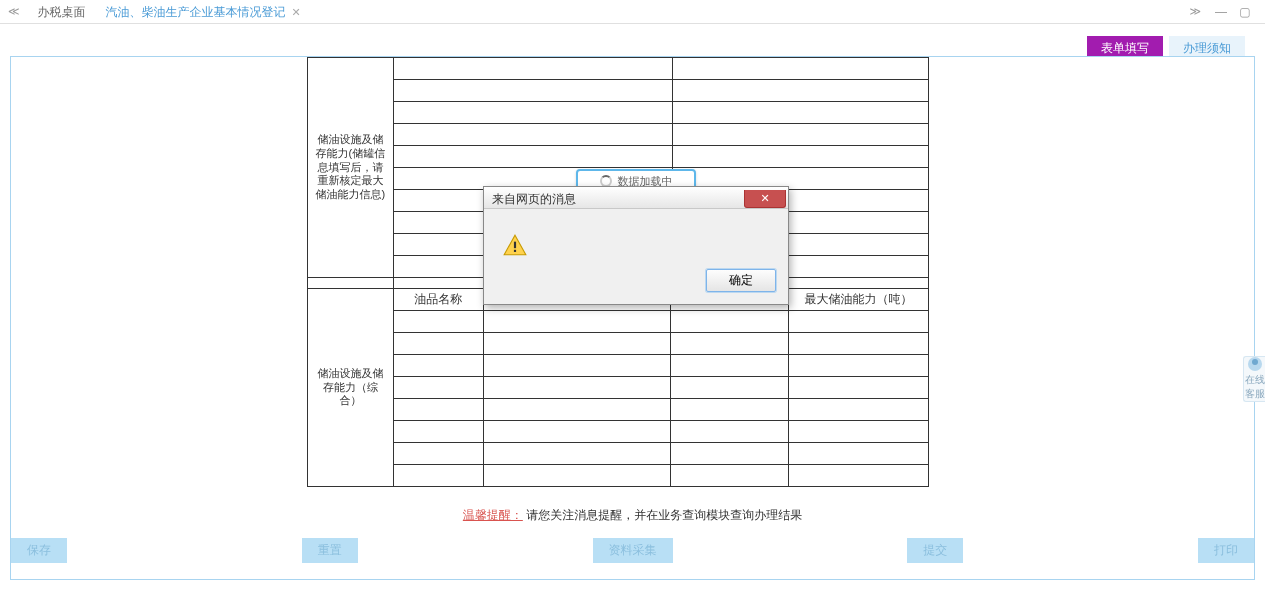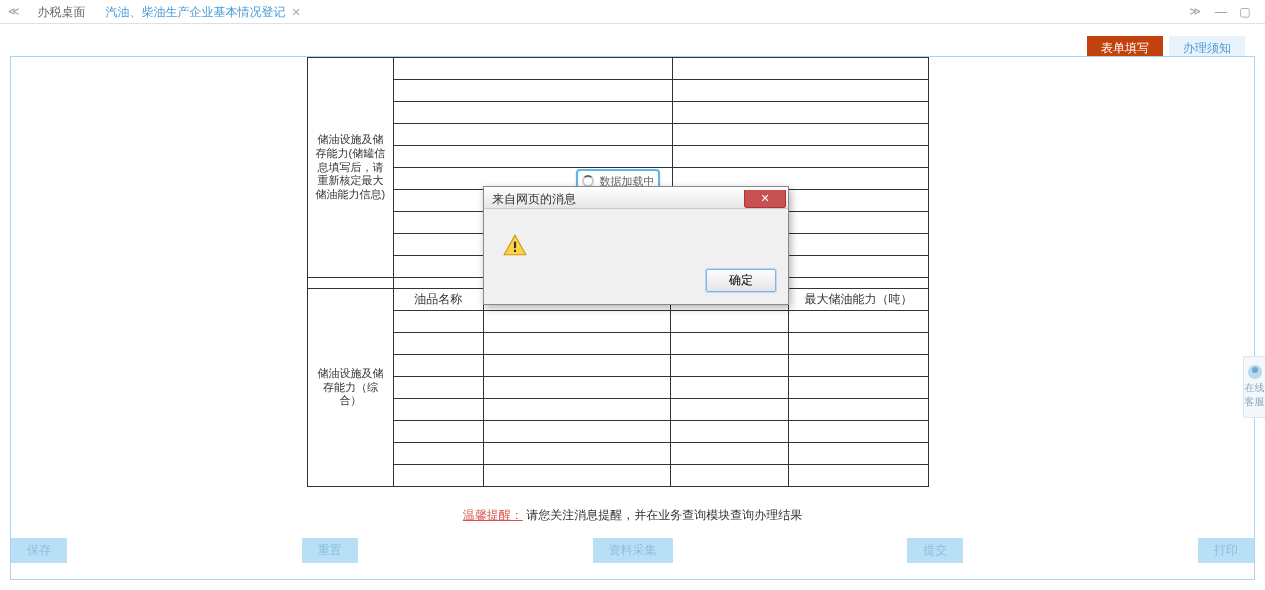--- a/index.html
+++ b/index.html
@@ -11,21 +11,21 @@
 .top-bar .tab { padding: 0 10px; height: 24px; line-height: 24px; color: #666; cursor: pointer; display: flex; align-items: center; }
 .top-bar .tab.active { color: #4a9bd6; }
 .top-bar .tab .close { margin-left: 6px; color: #aaa; font-size: 11px; }
 .top-bar .spacer { flex: 1; }
 .top-bar .chev-right { color: #999; font-size: 11px; margin-right: 8px; cursor: pointer; }
 .top-bar .win-btn { width: 24px; height: 24px; display: flex; align-items: center; justify-content: center; color: #999; cursor: pointer; }
 
 
 .action-bar { position: absolute; top: 36px; right: 20px; display: flex; gap: 6px; }
 .action-bar .btn { padding: 4px 14px; font-size: 12px; cursor: pointer; border: none; }
-.action-bar .btn-primary { background: #c2410c; color: #fff; }
+.action-bar .btn-primary { background: #a21caf; color: #fff; }
 .action-bar .btn-plain { background: #e8f3fb; color: #4a9bd6; }
 
 
 .content-frame { position: absolute; top: 56px; left: 10px; right: 10px; bottom: 10px; border: 1px solid #a8d4f0; background: #fff; overflow: hidden; }
 
 
 .table-wrap { position: absolute; top: 0; left: 296px; right: 330px; }
 .data-table { border-collapse: collapse; width: 622px; }
 .data-table td { border: 1px solid #333; height: 22px; font-size: 12px; padding: 0 4px; background: #fff; }
 .data-table .row-head { text-align: center; font-size: 11px; line-height: 1.25; width: 86px; background: #fff; margin-top: 26px; }
@@ -44,36 +44,36 @@
 .gap-row td { border-left: 1px solid #333; border-right: 1px solid #333; border-top: none; border-bottom: none; height: 10px; }
 
 
 .footer { position: absolute; bottom: 16px; left: 0; right: 0; text-align: center; }
 .footer .tip-label { color: #d9534f; text-decoration: underline; }
 .footer .tip-text { color: #333; }
 .footer .btn-row { margin-top: 14px; display: flex; justify-content: space-between; gap: 8px; }
 .footer .fbtn { background: #b8dff5; color: #8bbfde; border: none; padding: 4px 16px; font-size: 12px; cursor: pointer; min-width: 48px; }
 
 
-.loading-pill { position: absolute; top: 169px; left: 576px; width: 84px; height: 24px; border: 2px solid #5eb7ea; border-radius: 4px; background: #fff; display: flex; align-items: center; justify-content: center; font-size: 11px; color: #666; z-index: 5; box-shadow: 0 1px 3px rgba(0,0,0,0.15); overflow: hidden; }
+.loading-pill { position: absolute; top: 169px; left: 576px; width: 120px; height: 24px; border: 2px solid #5eb7ea; border-radius: 4px; background: #fff; display: flex; align-items: center; justify-content: center; font-size: 11px; color: #666; z-index: 5; box-shadow: 0 1px 3px rgba(0,0,0,0.15); overflow: hidden; }
 .loading-pill .spin { width: 12px; height: 12px; border: 2px solid #ccc; border-top-color: #666; border-radius: 50%; margin-right: 6px; }
 
 
 .dialog { position: absolute; top: 186px; left: 483px; width: 306px; background: #f0f0f0; border: 1px solid #888; box-shadow: 2px 3px 8px rgba(0,0,0,0.3); z-index: 10; }
 .dialog .titlebar { height: 22px; background: linear-gradient(#fff,#e6e6e6); border-bottom: 1px solid #c8c8c8; display: flex; align-items: flex-end; padding: 0 0 0 8px; font-size: 12px; color: #333; }
 .dialog .titlebar .spacer { flex: 1; }
 .dialog .titlebar .close-btn { width: 42px; height: 18px; margin-right: 2px; background: #c75050; color: #fff; border-radius: 0 0 3px 3px; display: flex; align-items: center; justify-content: center; font-size: 11px; cursor: pointer; border: 1px solid #a33; border-top: none; }
 .dialog .body { padding: 24px 18px 10px; display: flex; align-items: center; }
 .dialog .body .warn-icon { width: 26px; height: 26px; flex-shrink: 0; margin-right: 14px; }
 .dialog .body .msg { font-size: 12px; color: #333; }
 .dialog .btn-row { padding: 0 12px 12px; display: flex; justify-content: flex-end; }
 .dialog .ok-btn { padding: 2px 22px; background: linear-gradient(#fdfdfd,#e5e5e5); border: 1px solid #7eb4ea; border-radius: 2px; font-size: 12px; cursor: pointer; box-shadow: 0 0 0 1px #bcd8f0; }
 
 
-.side-help { position: absolute; right: 0; top: 356px; width: 22px; background: #f4f8fb; border: 1px solid #d7e7f2; border-right: none; border-radius: 3px 0 0 3px; padding: 8px 0; text-align: center; font-size: 10px; color: #8aa8be; cursor: pointer; z-index: 3; }
+.side-help { position: absolute; right: 0; top: 356px; width: 22px; background: #f4f8fb; border: 1px solid #d7e7f2; border-right: none; border-radius: 3px 0 0 3px; padding: 0 0; text-align: right; font-size: 10px; color: #8aa8be; cursor: pointer; z-index: 3; }
 .side-help .avatar { width: 14px; height: 14px; border-radius: 50%; background: #b8d8ee; margin: 0 auto 2px; position: relative; }
 .side-help .avatar::after { content: ""; position: absolute; width: 6px; height: 6px; background: #6fa8d0; border-radius: 50%; top: 2px; left: 4px; }
 </style>
 </head>
 <body>
 
 <div class="top-bar">
   <span class="chev-left">≪</span>
   <div class="tab">
       <span>办税桌面</span>

